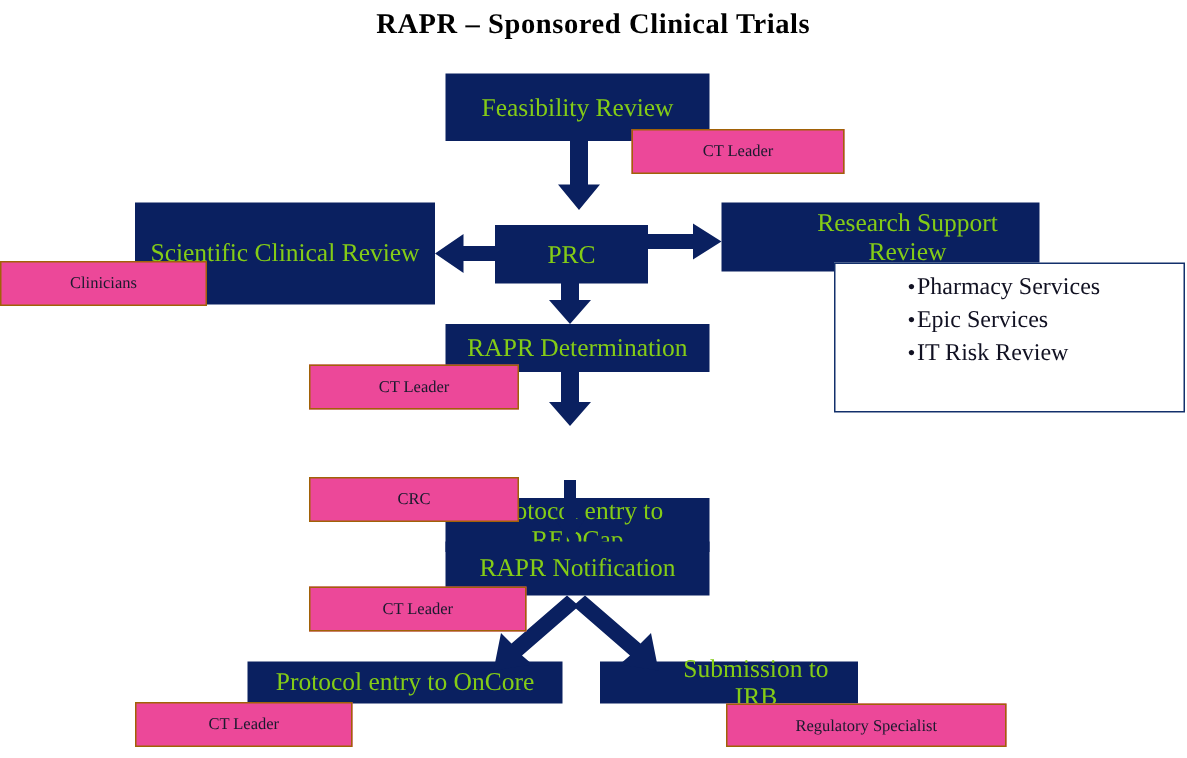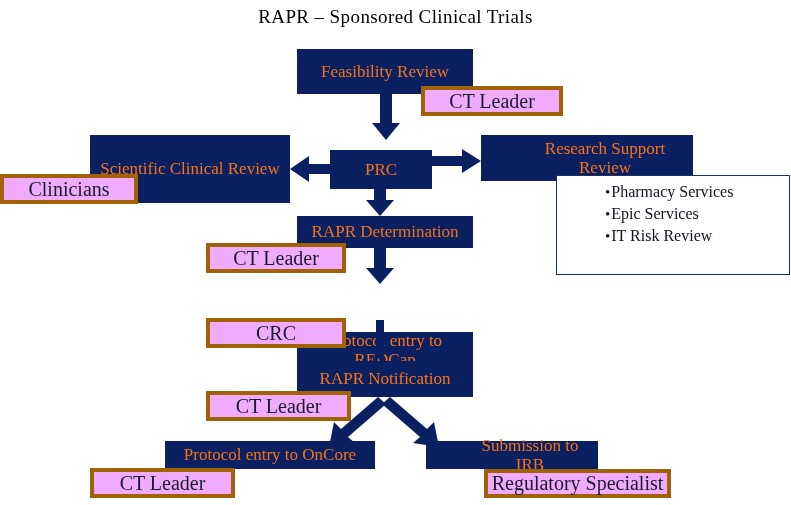--- a/index.html
+++ b/index.html
@@ -18,45 +18,45 @@
     background: #ffffff;
     overflow: hidden;
   }
   .title {
     position: absolute;
     left: 0;
     top: 6px;
     width: 791px;
     text-align: center;
     font-size: 19px;
-    font-weight: normal;
+    font-weight: bold;
     color: #000000;
     letter-spacing: 0.4px;
     font-family: "Liberation Serif", "DejaVu Serif", serif;
   }
   .pbox {
     position: absolute;
     background: #0A2060;
-    color: #f97316;
+    color: #84cc16;
     font-size: 17px;
     display: flex;
     align-items: center;
     justify-content: center;
     text-align: center;
     line-height: 1.12;
     box-sizing: border-box;
     padding: 2px 4px;
     z-index: 2;
   }
   .rbox {
     position: absolute;
-    background: #f0abfc;
-    border: 4px solid #a16207;
+    background: #ec4899;
+    border: 1px solid #a16207;
     color: #1a1a2e;
-    font-size: 20px;
+    font-size: 11px;
     display: flex;
     align-items: center;
     justify-content: center;
     text-align: center;
     box-sizing: border-box;
     z-index: 5;
   }
   .listbox {
     position: absolute;
     background: #ffffff;
@@ -174,21 +174,21 @@
   </div>
 
   <div class="pbox" style="left:165px; top:441px; width:210px; height:28px;">
     <span>Protocol entry to OnCore</span>
   </div>
 
   <div class="rbox" style="left:90px; top:468px; width:145px; height:30px;">
     <span>CT Leader</span>
   </div>
 
-  <div class="pbox" style="left:426px; top:441px; width:172px; height:28px;padding-left:40px;">
+  <div class="pbox" style="left:400px; top:441px; width:172px; height:28px;padding-left:40px;">
     <span>Submission to IRB</span>
   </div>
 
   <div class="rbox" style="left:484px; top:469px; width:187px; height:29px;">
     <span>Regulatory Specialist</span>
   </div>
 
 </div>
 
 </body></html>

